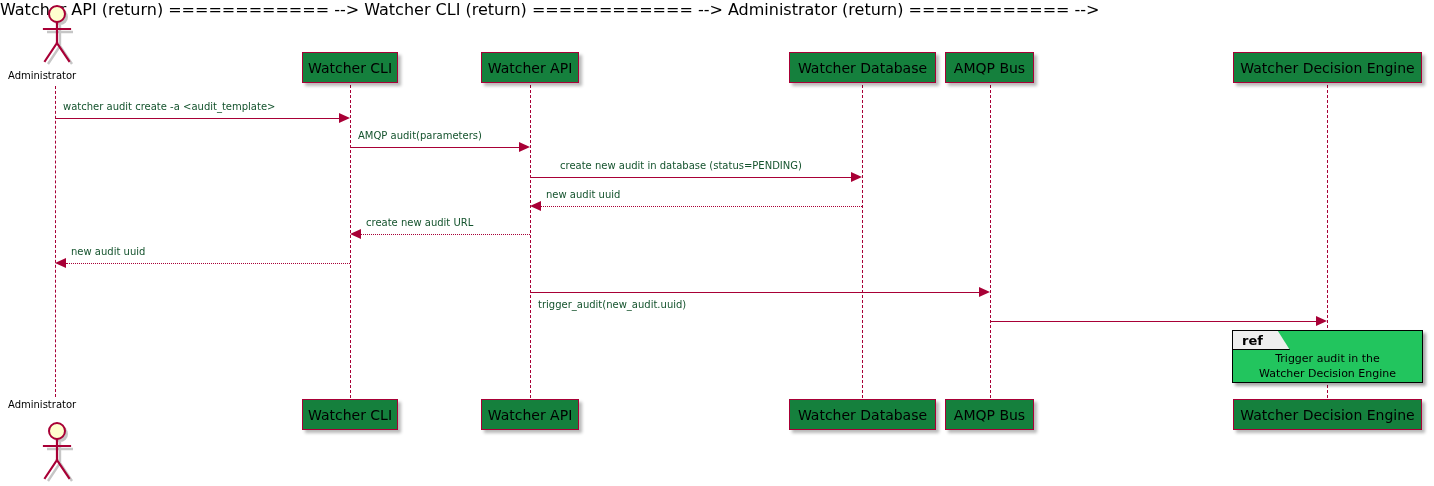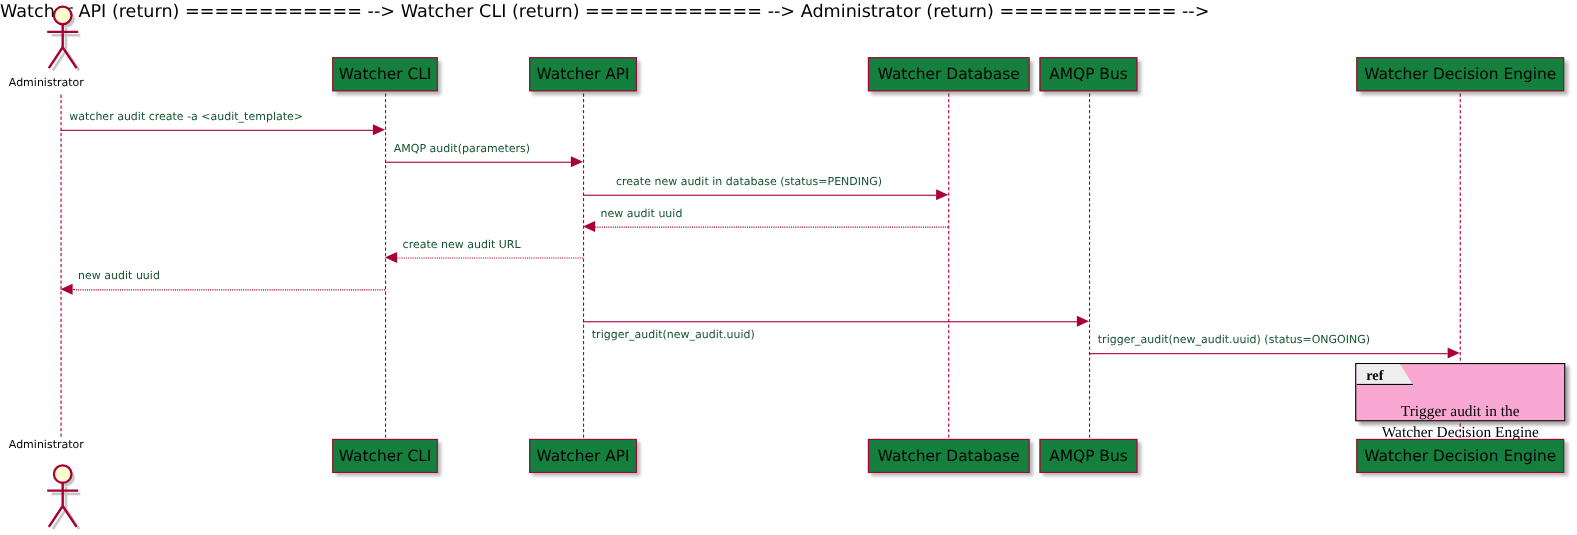--- a/index.html
+++ b/index.html
@@ -70,25 +70,24 @@
   }
   .msg-label {
     position: absolute;
     font-size: 10px;
     color: #14532d;
     white-space: nowrap;
     line-height: 1;
   }
   .refbox {
     position: absolute;
-    background: #f9a8d4;
+    background: #22c55e;
     border: 1.5px solid #000000;
     box-sizing: border-box;
     box-shadow: 3px 3px 3px rgba(0,0,0,0.35);
-    font-family: Liberation Serif, serif;
   }
   .ref-tab {
     position: absolute;
     left: 0;
     top: 0;
     height: 19px;
     background: #EEEEEE;
     border-right: 1.5px solid #000000;
     border-bottom: 1.5px solid #000000;
     box-sizing: border-box;
@@ -98,23 +97,23 @@
     color: #000000;
     display: flex;
     align-items: center;
     clip-path: polygon(0 0, calc(100% - 12px) 0, 100% 100%, 0 100%);
     line-height: 1;
   }
   .ref-body {
     position: absolute;
     left: 0;
     right: 0;
-    top: 35px;
+    top: 21px;
     text-align: center;
-    font-size: 14px;
+    font-size: 11px;
     color: #000000;
     line-height: 1.35;
   }
   .ref-body div { white-space: nowrap; }
 </style>
 </head>
 <body>
 
 <div id="diagram">
 
@@ -185,21 +184,20 @@
   <div class="msg-label" style="left:71px; top:247px;">new audit uuid</div>
   <div class="msg-line dashed" style="left:66px; top:263px; width:284px;"></div>
   <div class="arrow-head left" style="left:55px; top:258px;"></div>
 
   
   <div class="msg-label" style="left:538px; top:276px;margin-top:24px;">trigger_audit(new_audit.uuid)</div>
   <div class="msg-line" style="left:530px; top:292px; width:449px;"></div>
   <div class="arrow-head right" style="left:979px; top:287px;"></div>
 
   
-  <div class="msg-label" style="left:998px; top:305px;">trigger_audit(new_audit.uuid) (status=ONGOING)</div>
   <div class="msg-line" style="left:990px; top:321px; width:326px;"></div>
   <div class="arrow-head right" style="left:1316px; top:316px;"></div>
 
   
   <div class="refbox" style="left:1232px; top:330px; width:191px; height:53px;">
     <div class="ref-tab">ref</div>
     <div class="ref-body">
       <div>Trigger audit in the</div>
       <div>Watcher Decision Engine</div>
     </div>

